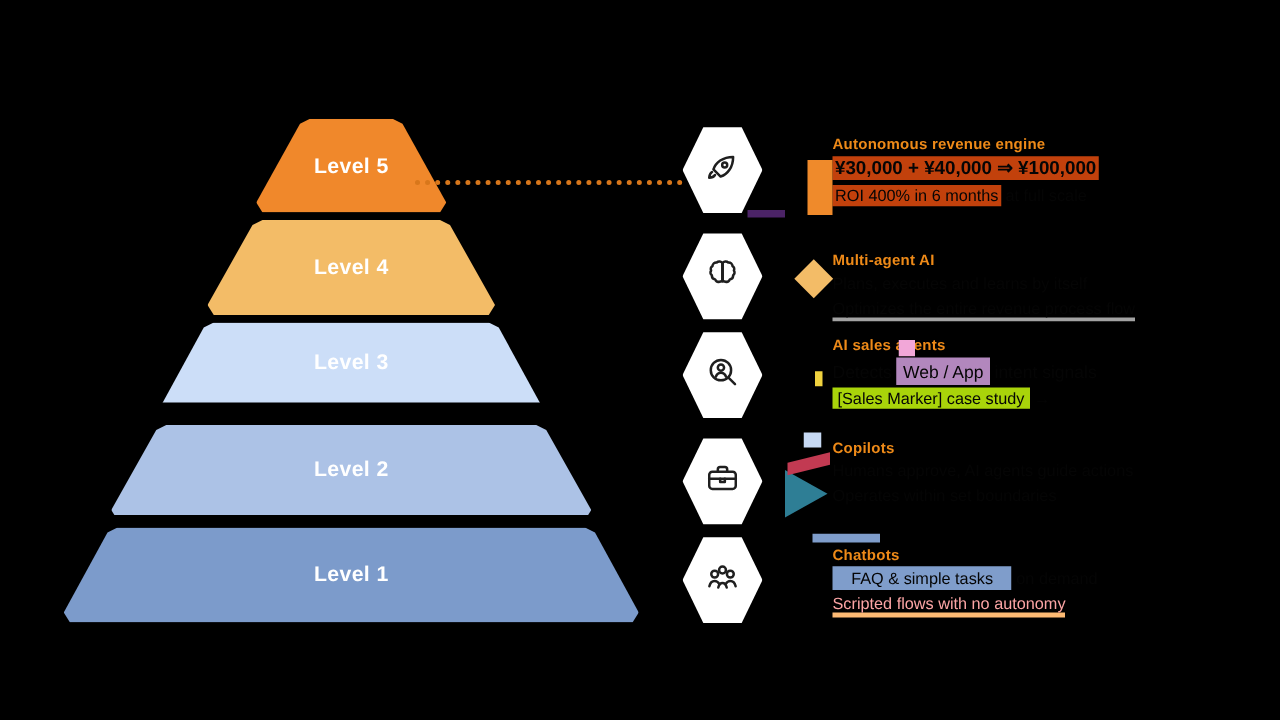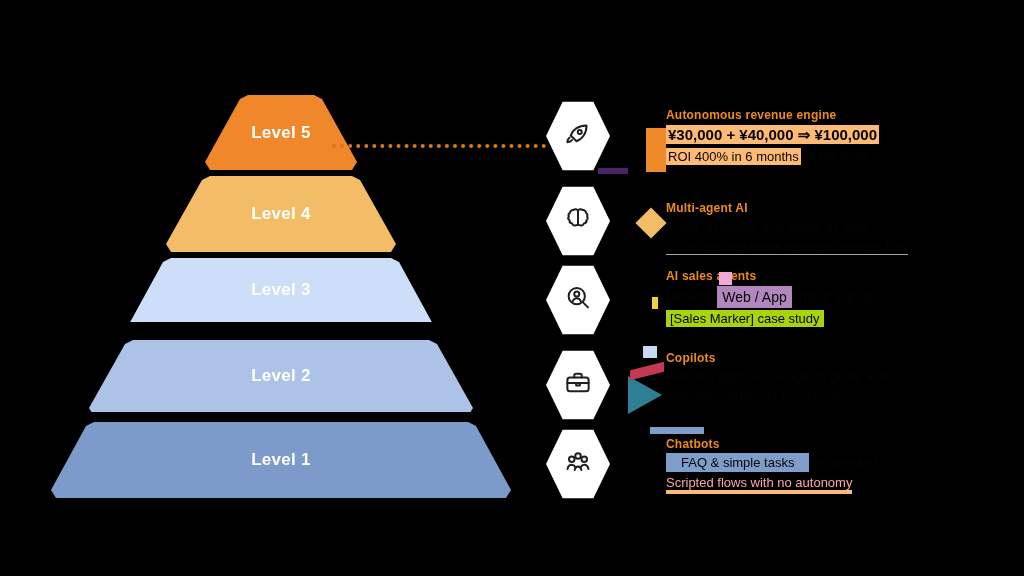--- a/index.html
+++ b/index.html
@@ -35,25 +35,25 @@
   .hex svg{width:30px;height:30px;stroke:#1f1f1f;fill:none;stroke-width:1.6;
            stroke-linecap:round;stroke-linejoin:round;}
   .txt{position:absolute;left:120px;width:356px;}
   .t5{top:7px;} .t4{top:15px;} .t3{top:4px;} .t2{top:1px;} .t1{top:8px;}
   .heading{font-weight:700;font-size:12px;color:#EE8A18;letter-spacing:.2px;}
   .line{margin-top:4px;font-size:13px;color:#050505;line-height:1.25;}
   .line.em{font-weight:700;font-size:15px;}
   .line.f14{font-size:14px;margin-top:6px;}
   .seg{white-space:pre-wrap;}
   .plain{color:#050505;}
-  .m-orange{background:#fdba74;color:#050505;padding:1px 2px;}
+  .m-orange{background:#c2410c;color:#050505;padding:1px 2px;}
   .m-purple{background:#B287BD;color:#050505;padding:3px 5px;}
   .m-green{background:#A9D40A;color:#050505;padding:1px 4px;}
   .m-blue{background:#7F9DCB;color:#050505;padding:2px 15px;}
-  .u-tan{border-bottom:1px solid #a3a3a3;color:#050505;}
+  .u-tan{border-bottom:3px solid #a3a3a3;color:#050505;}
   .u-blue{border-bottom:4px solid #fdba74;color:#fca5a5;}
 
   
   .deco{position:absolute;}
   .d5-bar{left:646px;top:128px;width:20px;height:44px;background:#EF8A2B;z-index:4;}
   .d5-sliver{left:598px;top:168px;width:30px;height:6px;background:#4B2366;z-index:4;}
   .d4-wedge{left:640px;top:212px;width:22px;height:22px;background:#F3BC67;
             transform:rotate(45deg);z-index:4;}
   .d3-pink{left:719px;top:272px;width:13px;height:13px;background:#F2A7D8;z-index:7;}
   .d3-yellow{left:652px;top:297px;width:6px;height:12px;background:#F0D23F;z-index:7;}

